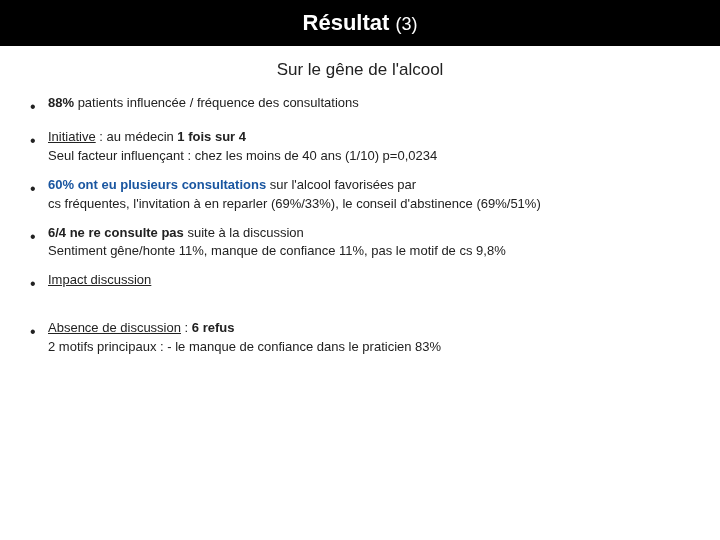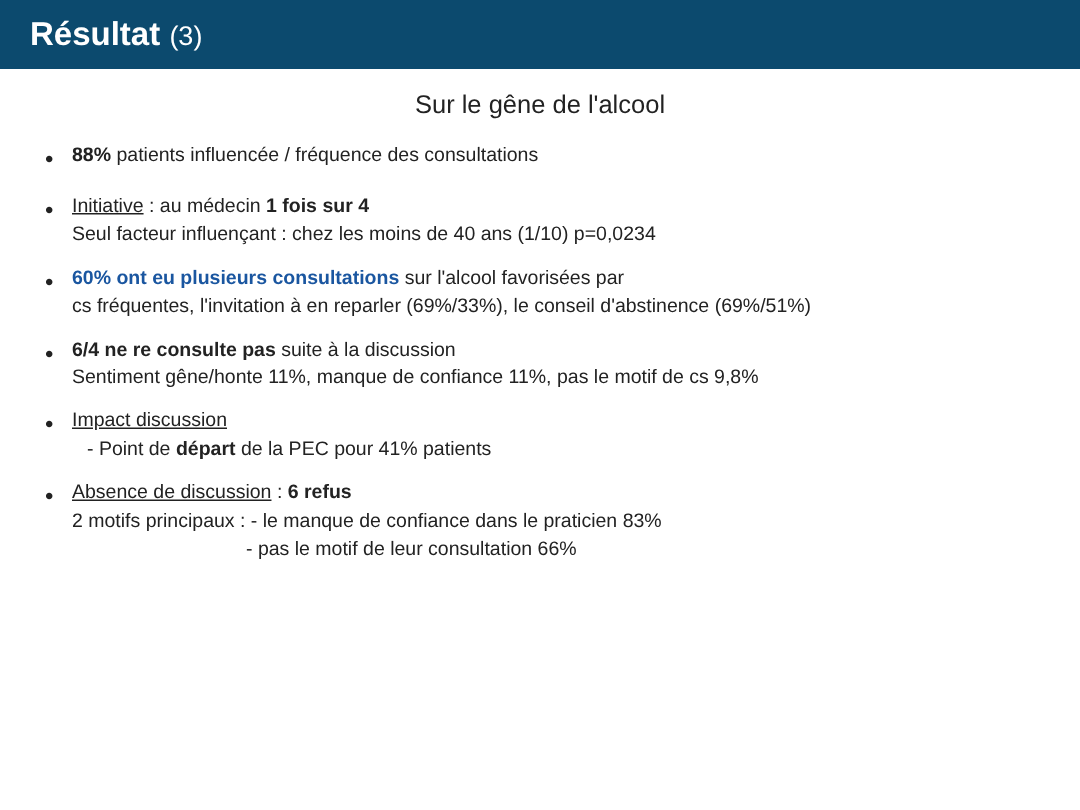--- a/index.html
+++ b/index.html
@@ -12,23 +12,24 @@
       width: 720px;
       height: 540px;
       background: #ffffff;
       font-family: Arial, sans-serif;
       font-size: 13px;
       color: #222;
       overflow: hidden;
     }
 
     .header {
-      background: #0c4a6e;
+      background: #000000;
       width: 100%;
       padding: 10px 20px;
+      text-align: center;
     }
 
     .header-title {
       color: #ffffff;
       font-size: 22px;
       font-weight: bold;
     }
 
     .header-title .number {
       font-size: 18px;
@@ -123,26 +124,25 @@
     <span class="bullet-text">
       <span class="bold">6/4 ne re consulte pas</span> suite à la discussion<br>
       Sentiment gêne/honte 11%, manque de confiance 11%, pas le motif de cs 9,8%
     </span>
   </div>
 
   <div class="bullet-item">
     <span class="bullet">•</span>
     <span class="bullet-text">
       <span class="underline">Impact discussion</span><br>
-      <span style="padding-left:10px;">- Point de <span class="bold">départ</span> de la PEC pour 41% patients</span><br>
+      <br>
     </span>
   </div>
 
   <div class="bullet-item">
     <span class="bullet">•</span>
     <span class="bullet-text">
       <span class="underline">Absence de discussion</span> : <span class="bold">6 refus</span><br>
       2 motifs principaux : - le manque de confiance dans le praticien 83%<br>
-      <span style="padding-left: 116px;">- pas le motif de leur consultation 66%</span>
     </span>
   </div>
 
 </div>
 
 </body></html>

